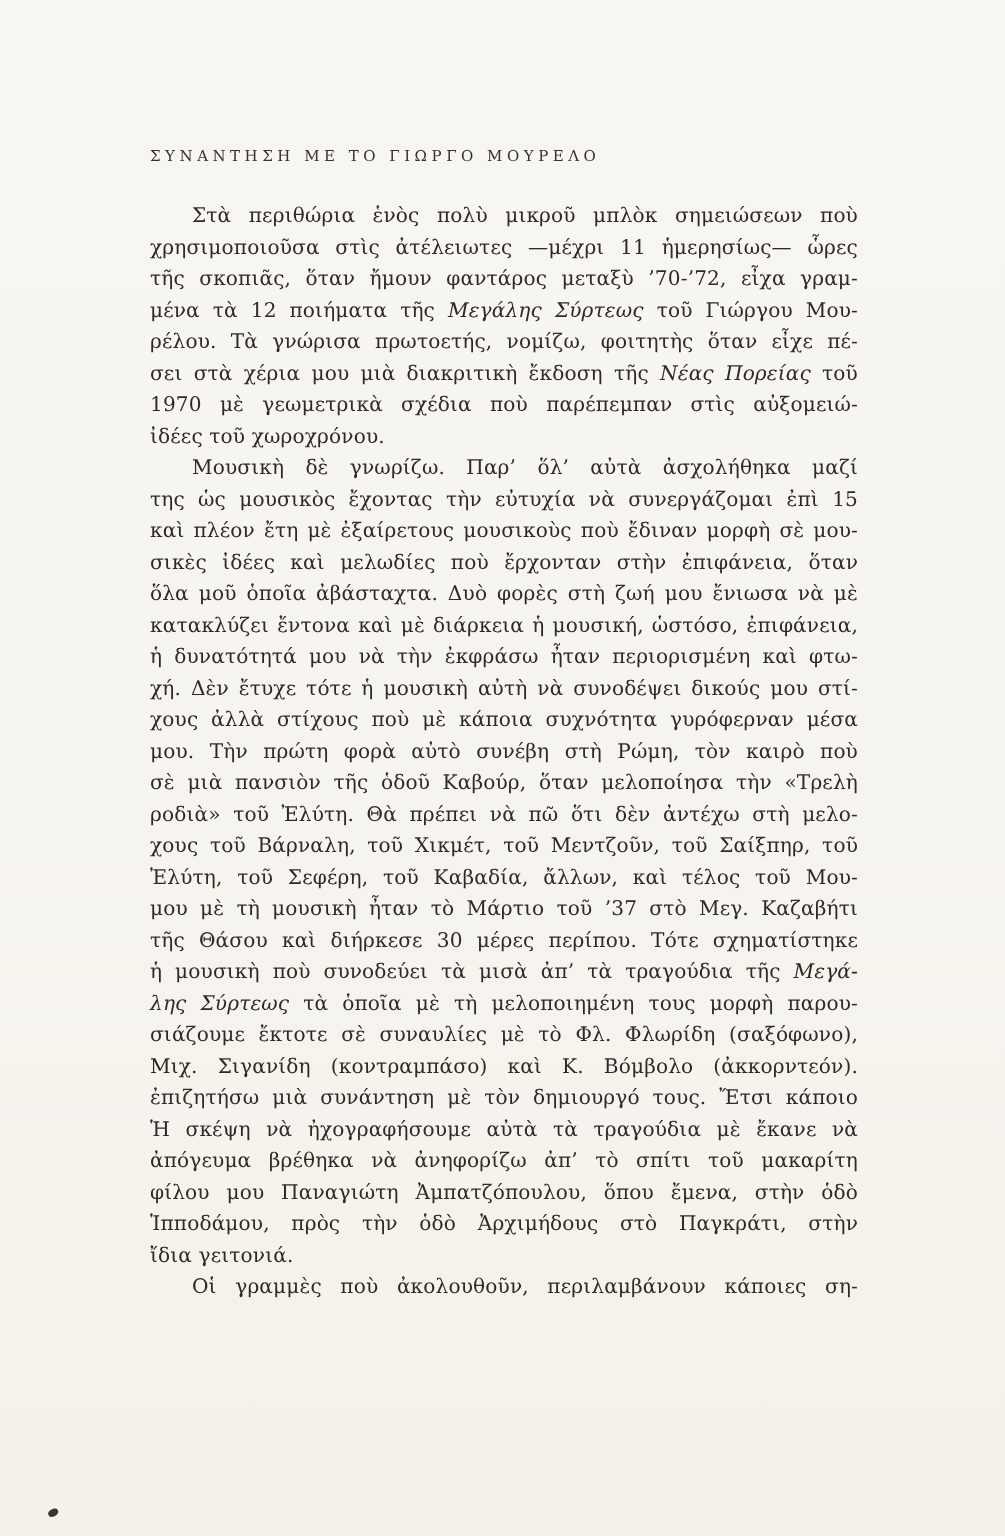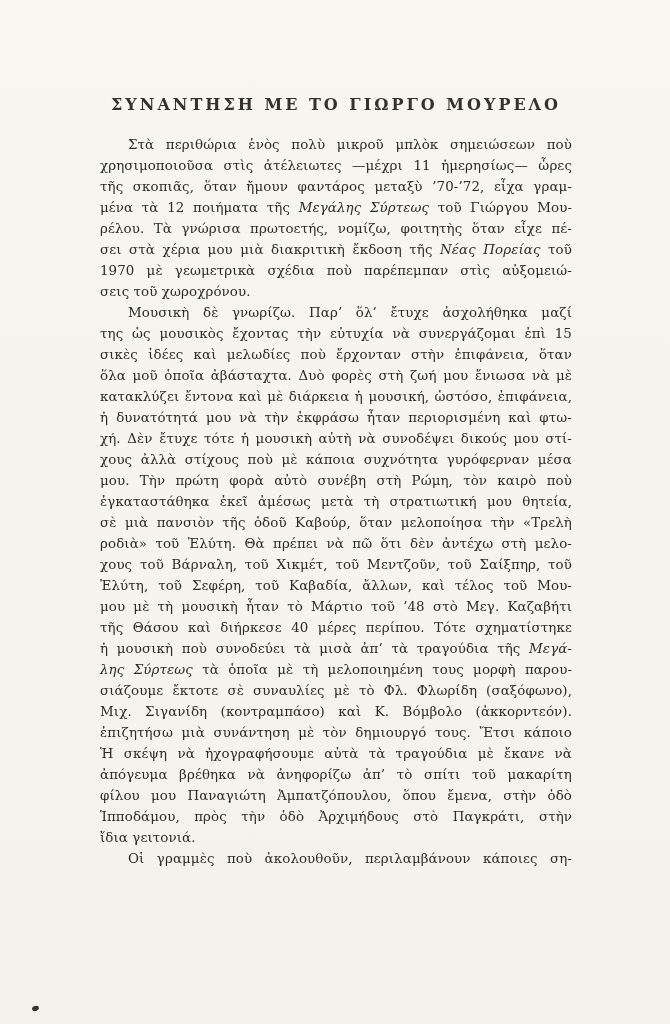--- a/index.html
+++ b/index.html
@@ -14,25 +14,24 @@
     margin: 0 auto;
     box-sizing: border-box;
     background: linear-gradient(180deg, #f8f6f0 0%, #f6f4ee 55%, #f3f1ea 100%);
     font-family: "DejaVu Serif", "Liberation Serif", serif;
     color: #2e2b26;
     overflow: hidden;
     padding: 97px 98px 0 100px;
   }
   .title {
     margin: 0 0 21px 0;
-    font-size: 16px;
+    font-size: 10px;
     line-height: 16px;
-    font-weight: bold;
+    font-weight: normal;
     letter-spacing: 3px;
-    text-align: center;
     color: #35322c;
     white-space: nowrap;
   }
   .text-block {
     width: 472px;
     font-size: 13.4px;
     line-height: 21px;
   }
   .line {
     text-align: justify;
@@ -68,37 +67,37 @@
 <div class="page">
   <h1 class="title">ΣΥΝΑΝΤΗΣΗ ΜΕ ΤΟ ΓΙΩΡΓΟ ΜΟΥΡΕΛΟ</h1>
   <div class="text-block">
       <div class="line first">Στὰ περιθώρια ἑνὸς πολὺ μικροῦ μπλὸκ σημειώσεων ποὺ</div>
       <div class="line">χρησιμοποιοῦσα στὶς ἀτέλειωτες —μέχρι 11 ἡμερησίως— ὧρες</div>
       <div class="line">τῆς σκοπιᾶς, ὅταν ἤμουν φαντάρος μεταξὺ ’70-’72, εἶχα γραμ-</div>
       <div class="line">μένα τὰ 12 ποιήματα τῆς <i>Μεγάλης Σύρτεως</i> τοῦ Γιώργου Μου-</div>
       <div class="line">ρέλου. Τὰ γνώρισα πρωτοετής, νομίζω, φοιτητὴς ὅταν εἶχε πέ-</div>
       <div class="line">σει στὰ χέρια μου μιὰ διακριτικὴ ἔκδοση τῆς <i>Νέας Πορείας</i> τοῦ</div>
       <div class="line">1970 μὲ γεωμετρικὰ σχέδια ποὺ παρέπεμπαν στὶς αὐξομειώ-</div>
-      <div class="line last">σεις τοῦ χωροχρόνου.</div>
-      <div class="line first">Μουσικὴ δὲ γνωρίζω. Παρ’ ὅλ’ ἔτυχε ἀσχολήθηκα μαζί</div>
+      <div class="line last">ἰδέες τοῦ χωροχρόνου.</div>
+      <div class="line first">Μουσικὴ δὲ γνωρίζω. Παρ’ ὅλ’ αὐτὰ ἀσχολήθηκα μαζί</div>
       <div class="line">της ὡς μουσικὸς ἔχοντας τὴν εὐτυχία νὰ συνεργάζομαι ἐπὶ 15</div>
+      <div class="line">καὶ πλέον ἔτη μὲ ἐξαίρετους μουσικοὺς ποὺ ἔδιναν μορφὴ σὲ μου-</div>
       <div class="line">σικὲς ἰδέες καὶ μελωδίες ποὺ ἔρχονταν στὴν ἐπιφάνεια, ὅταν</div>
       <div class="line">ὅλα μοῦ ὁποῖα ἀβάσταχτα. Δυὸ φορὲς στὴ ζωή μου ἔνιωσα νὰ μὲ</div>
       <div class="line">κατακλύζει ἔντονα καὶ μὲ διάρκεια ἡ μουσική, ὡστόσο, ἐπιφάνεια,</div>
       <div class="line">ἡ δυνατότητά μου νὰ τὴν ἐκφράσω ἦταν περιορισμένη καὶ φτω-</div>
       <div class="line">χή. Δὲν ἔτυχε τότε ἡ μουσικὴ αὐτὴ νὰ συνοδέψει δικούς μου στί-</div>
       <div class="line">χους ἀλλὰ στίχους ποὺ μὲ κάποια συχνότητα γυρόφερναν μέσα</div>
       <div class="line">μου. Τὴν πρώτη φορὰ αὐτὸ συνέβη στὴ Ρώμη, τὸν καιρὸ ποὺ</div>
-      <div class="line">ἐγκαταστάθηκα ἐκεῖ ἀμέσως μετὰ τὴ στρατιωτική μου θητεία,</div>
       <div class="line">σὲ μιὰ πανσιὸν τῆς ὁδοῦ Καβούρ, ὅταν μελοποίησα τὴν «Τρελὴ</div>
       <div class="line">ροδιὰ» τοῦ Ἐλύτη. Θὰ πρέπει νὰ πῶ ὅτι δὲν ἀντέχω στὴ μελο-</div>
       <div class="line">χους τοῦ Βάρναλη, τοῦ Χικμέτ, τοῦ Μεντζοῦν, τοῦ Σαίξπηρ, τοῦ</div>
       <div class="line">Ἐλύτη, τοῦ Σεφέρη, τοῦ Καβαδία, ἄλλων, καὶ τέλος τοῦ Μου-</div>
-      <div class="line">μου μὲ τὴ μουσικὴ ἦταν τὸ Μάρτιο τοῦ ’48 στὸ Μεγ. Καζαβήτι</div>
-      <div class="line">τῆς Θάσου καὶ διήρκεσε 40 μέρες περίπου. Τότε σχηματίστηκε</div>
+      <div class="line">μου μὲ τὴ μουσικὴ ἦταν τὸ Μάρτιο τοῦ ’37 στὸ Μεγ. Καζαβήτι</div>
+      <div class="line">τῆς Θάσου καὶ διήρκεσε 30 μέρες περίπου. Τότε σχηματίστηκε</div>
       <div class="line">ἡ μουσικὴ ποὺ συνοδεύει τὰ μισὰ ἀπ’ τὰ τραγούδια τῆς <i>Μεγά-</i></div>
       <div class="line"><i>λης Σύρτεως</i> τὰ ὁποῖα μὲ τὴ μελοποιημένη τους μορφὴ παρου-</div>
       <div class="line">σιάζουμε ἔκτοτε σὲ συναυλίες μὲ τὸ Φλ. Φλωρίδη (σαξόφωνο),</div>
       <div class="line">Μιχ. Σιγανίδη (κοντραμπάσο) καὶ Κ. Βόμβολο (ἀκκορντεόν).</div>
       <div class="line">ἐπιζητήσω μιὰ συνάντηση μὲ τὸν δημιουργό τους. Ἔτσι κάποιο</div>
       <div class="line">Ἡ σκέψη νὰ ἠχογραφήσουμε αὐτὰ τὰ τραγούδια μὲ ἔκανε νὰ</div>
       <div class="line">ἀπόγευμα βρέθηκα νὰ ἀνηφορίζω ἀπ’ τὸ σπίτι τοῦ μακαρίτη</div>
       <div class="line">φίλου μου Παναγιώτη Ἀμπατζόπουλου, ὅπου ἔμενα, στὴν ὁδὸ</div>
       <div class="line">Ἱπποδάμου, πρὸς τὴν ὁδὸ Ἀρχιμήδους στὸ Παγκράτι, στὴν</div>
       <div class="line last">ἴδια γειτονιά.</div>

